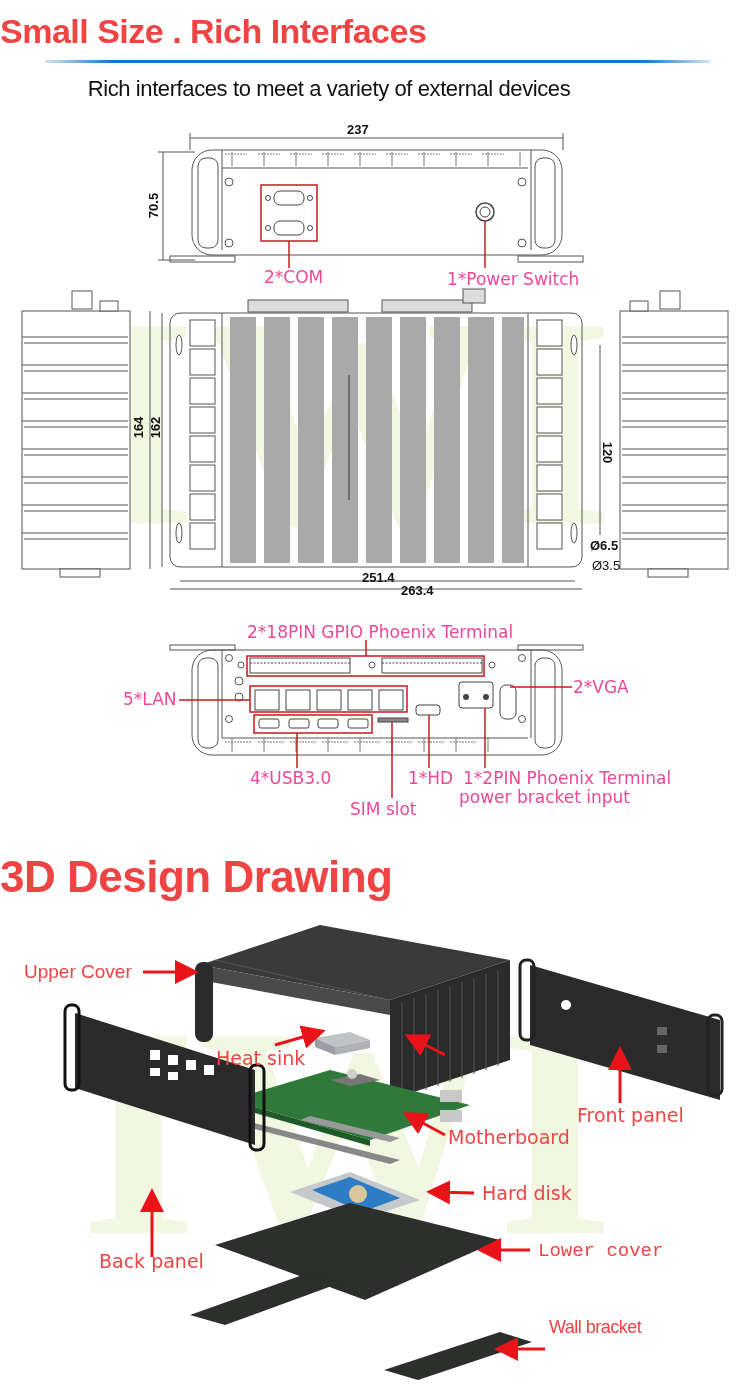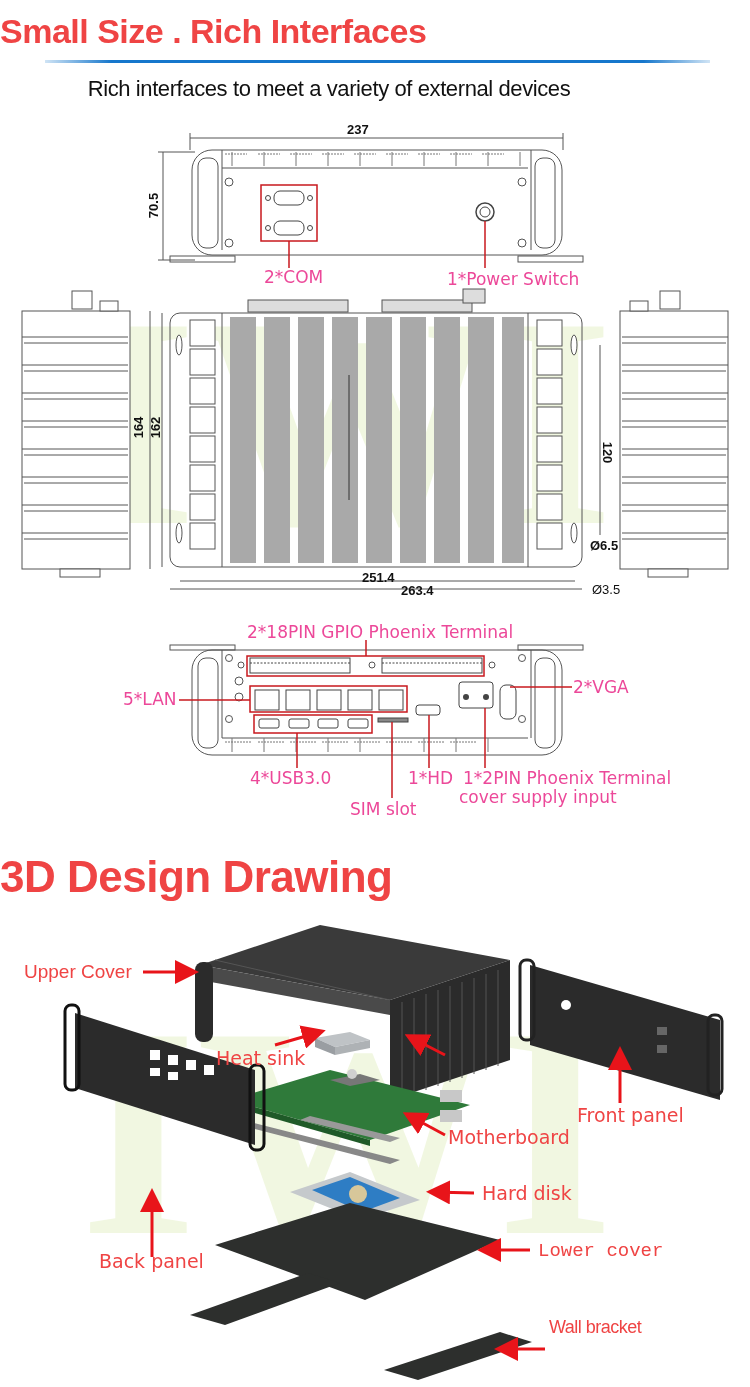--- a/index.html
+++ b/index.html
@@ -155,21 +155,21 @@
     <g fill="#ddd" stroke="#555">
       <rect x="248" y="15" width="100" height="12"></rect>
       <rect x="382" y="15" width="90" height="12"></rect>
       <rect x="463" y="4" width="22" height="14"></rect>
     </g>
   </svg>
   <div class="dim rot" style="left:128px;top:420px;">164</div>
   <div class="dim rot" style="left:145px;top:420px;">162</div>
   <div class="dim rot90" style="left:597px;top:445px;">120</div>
   <div class="dim" style="left:590px;top:538px;font-weight:bold;">Ø6.5</div>
-  <div class="dim" style="left:592px;top:582px;font-weight:normal;">Ø3.5</div>
+  <div class="dim" style="left:592px;top:558px;font-weight:normal;">Ø3.5</div>
   <div class="dim" style="left:362px;top:570px;">251.4</div>
   <div class="dim" style="left:366px;top:583px;margin-left:35px;">263.4</div>
 </div>
 
 <div>
   <svg width="750" height="200" style="left:0;top:630px">
     <g fill="none" stroke="#555">
       <rect x="170" y="15" width="65" height="5"></rect>
       <rect x="518" y="15" width="65" height="5"></rect>
       <rect x="192" y="20" width="370" height="105" rx="20"></rect>
@@ -238,21 +238,21 @@
 
     <rect x="500" y="55" width="16" height="34" rx="6" fill="#fff" stroke="#444"></rect>
     <line x1="510" y1="57" x2="572" y2="57" stroke="#c8181e" stroke-width="1.5"></line>
   </svg>
   <div class="lbl" style="left:247px;top:622px;">2*18PIN  GPIO Phoenix Terminal</div>
   <div class="lbl" style="left:123px;top:689px;">5*LAN</div>
   <div class="lbl" style="left:573px;top:677px;">2*VGA</div>
   <div class="lbl" style="left:250px;top:768px;">4*USB3.0</div>
   <div class="lbl" style="left:408px;top:768px;">1*HD</div>
   <div class="lbl" style="left:463px;top:768px;">1*2PIN Phoenix Terminal</div>
-  <div class="lbl" style="left:459px;top:787px;">cover supply input</div>
+  <div class="lbl" style="left:459px;top:787px;">power bracket input</div>
   <div class="lbl" style="left:350px;top:799px;">SIM slot</div>
 </div>
 
 <div id="title2" class="h-title">3D Design Drawing</div>
 
 <div>
   <svg width="750" height="460" style="left:0;top:920px">
     <defs>
       <marker id="ah" markerWidth="8" markerHeight="8" refX="6" refY="4" orient="auto">
         <path d="M0 0 L8 4 L0 8 z" fill="#e8141a"></path>

